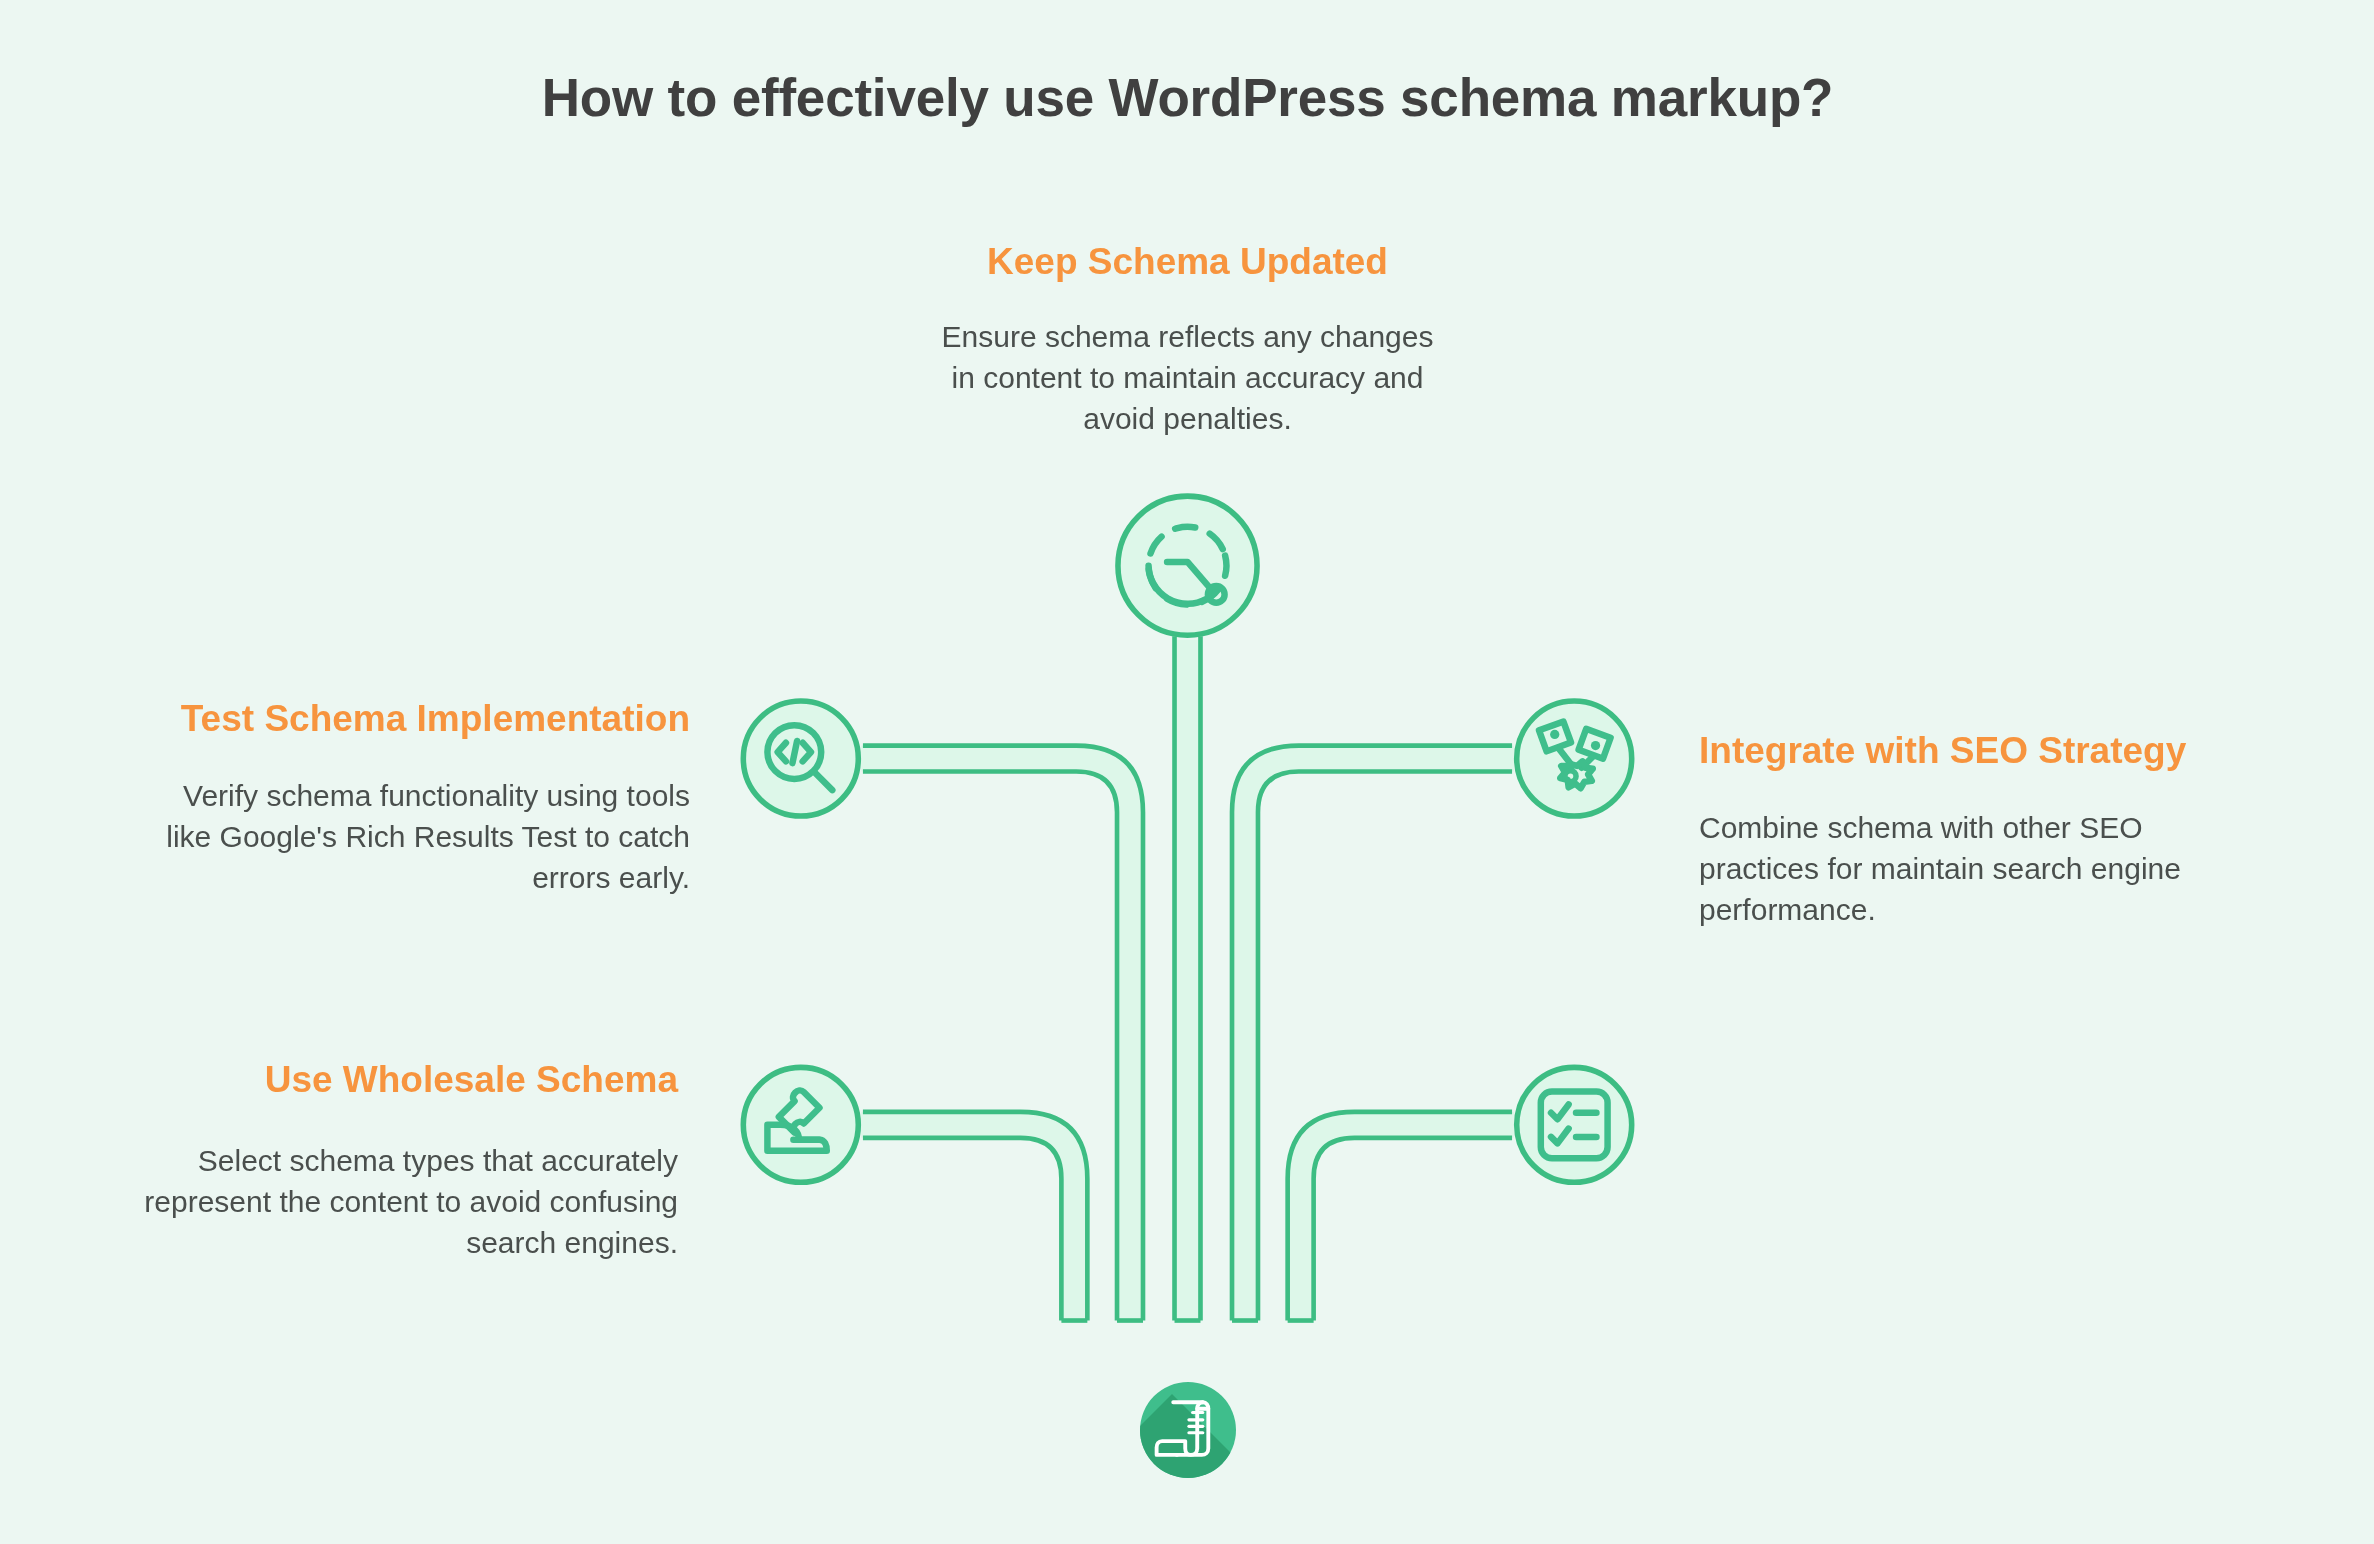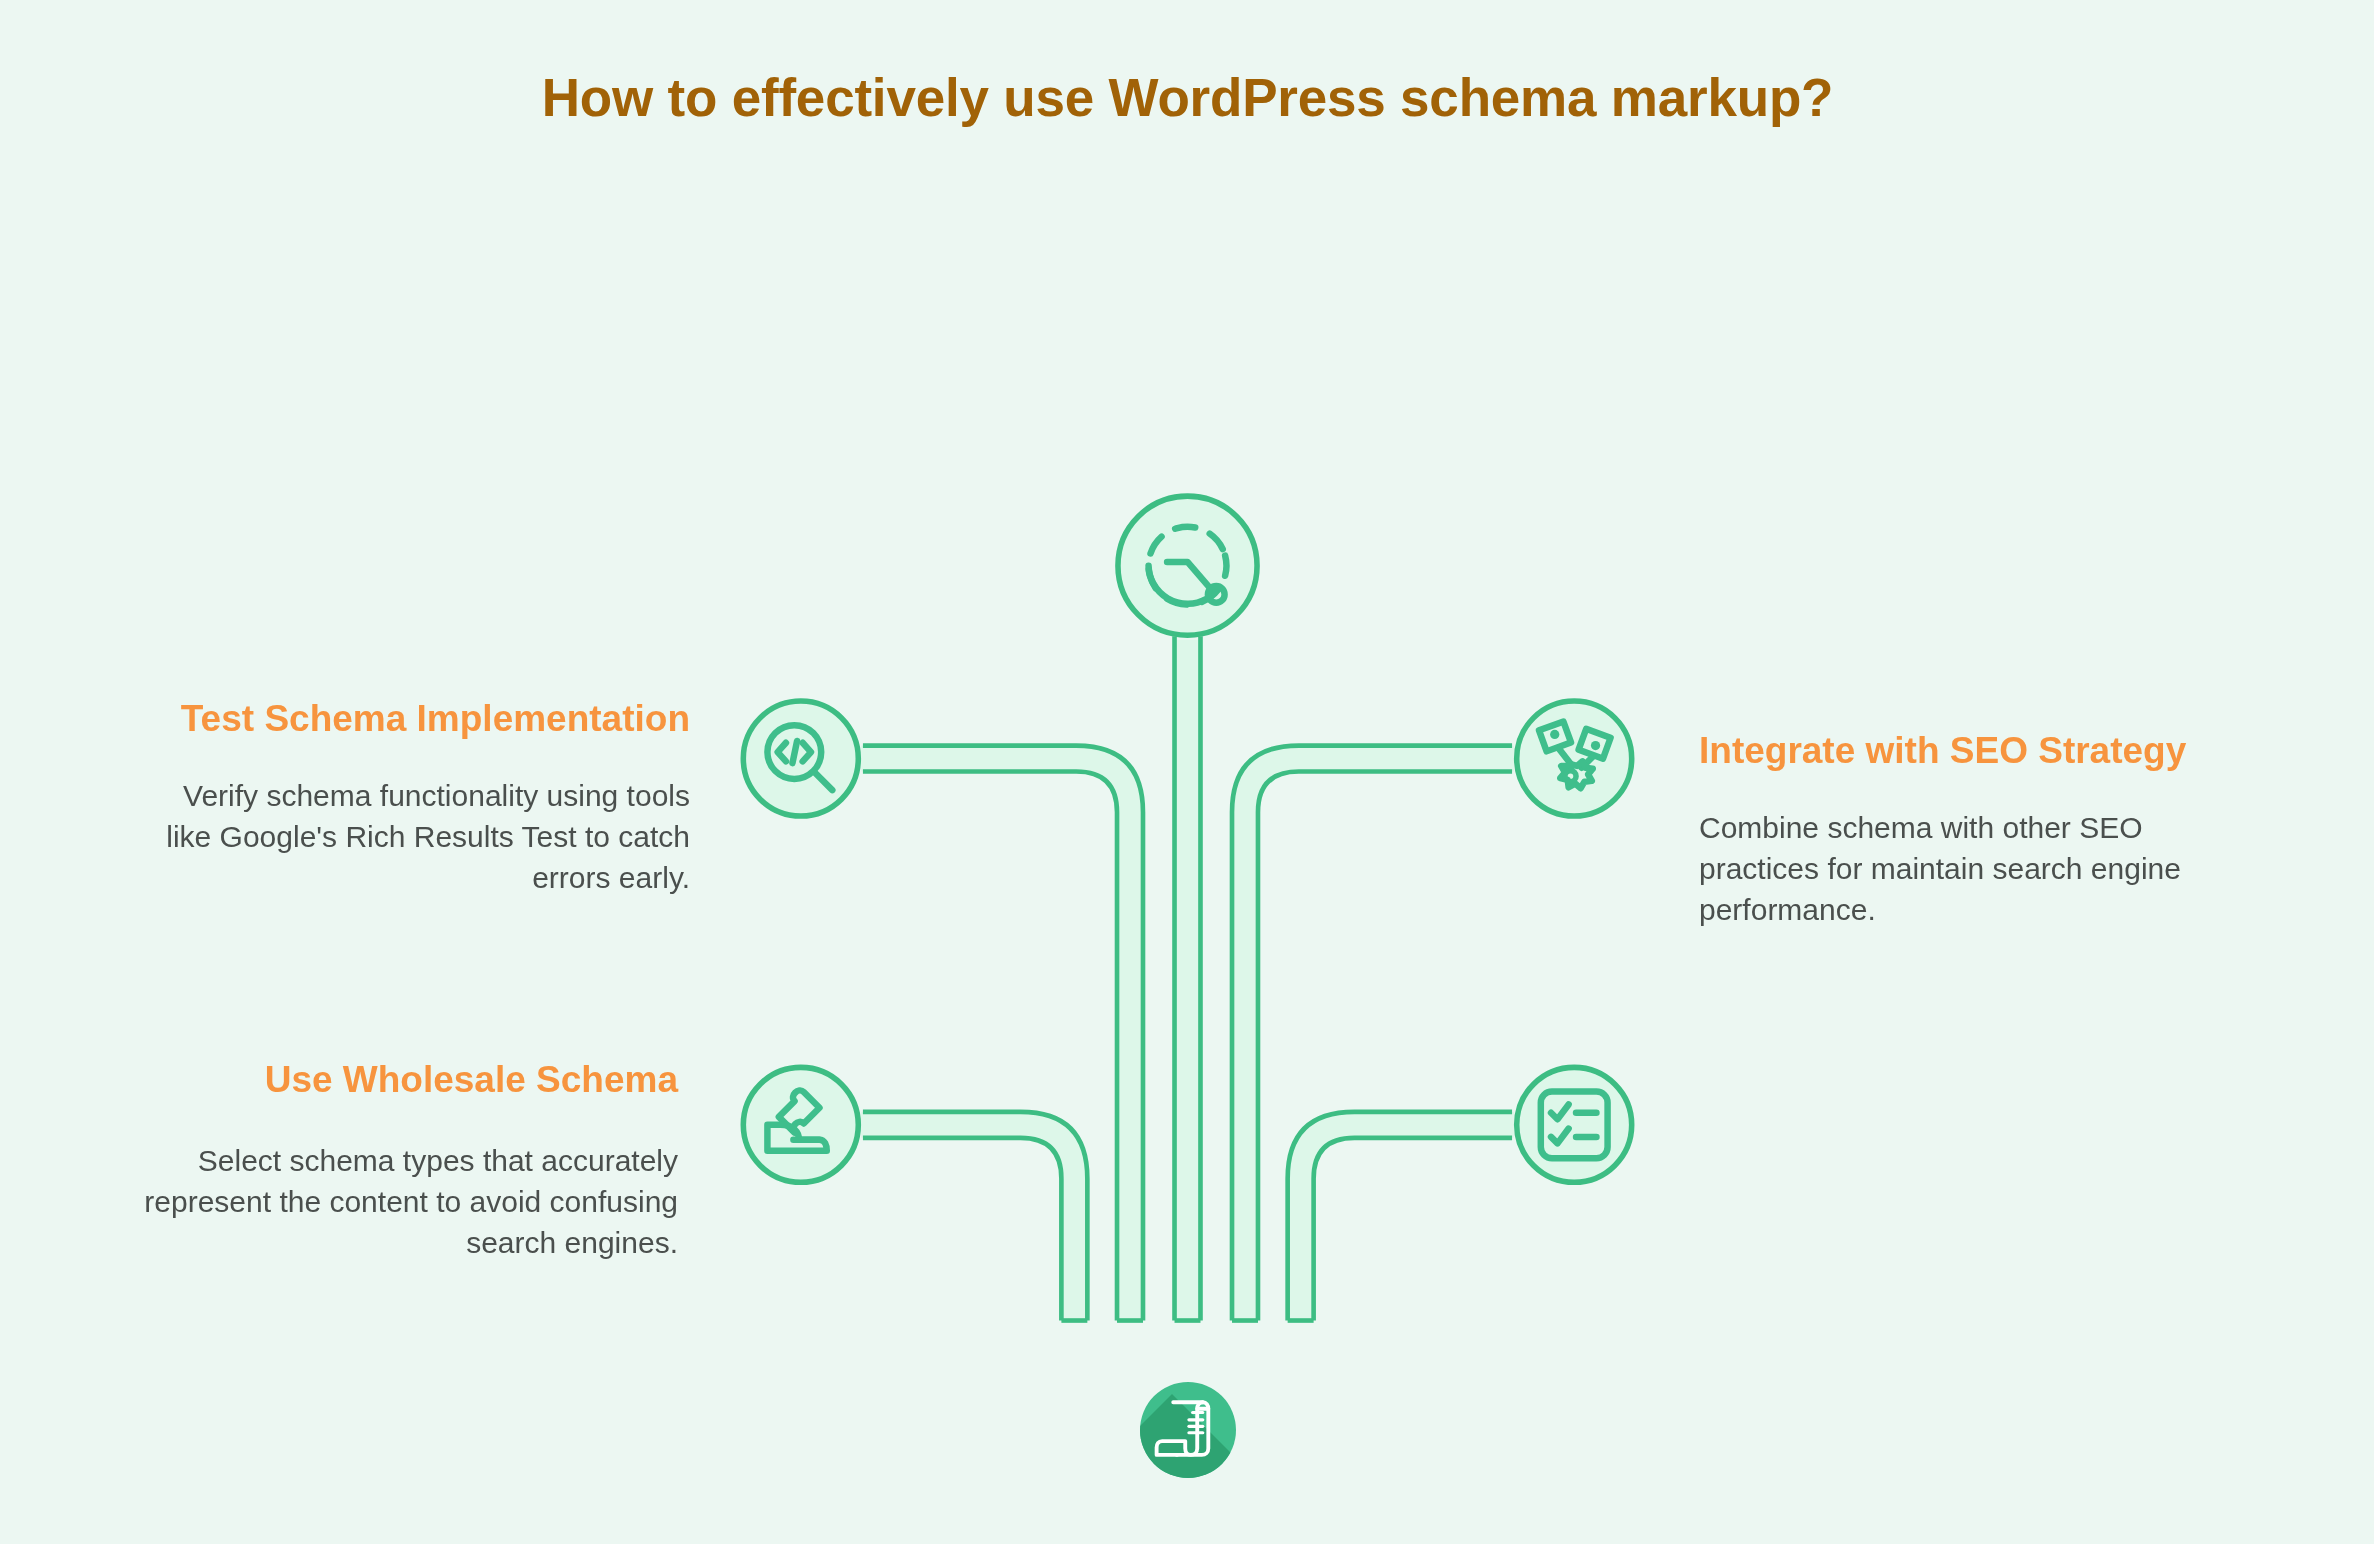--- a/index.html
+++ b/index.html
@@ -10,21 +10,21 @@
     overflow:hidden;
     position:relative;
   }
   #stage{position:absolute;left:0;top:0;width:2375px;height:1544px;}
 
   
   .page-title{
     position:absolute;left:0;top:67px;width:2375px;
     text-align:center;
     font-size:53px;font-weight:bold;
-    color:#a16207;
+    color:#404040;
     letter-spacing:-0.2px;
   }
 
   
   #pipes{position:absolute;left:0;top:0;width:2375px;height:1544px;}
 
   
   .block{position:absolute;}
   .block .b-title{
     font-size:37px;font-weight:bold;color:#f7943e;
@@ -194,20 +194,24 @@
       <g transform="translate(1697,1213)">
         <rect x="-36" y="-36" width="72" height="72" rx="12" ry="12" fill="none" stroke="#3fbe8c" stroke-width="7"></rect>
         <path class="gl" d="M-25 -13 L-18 -6 L-6 -22"></path>
         <path class="gl" d="M2 -13 L24 -13"></path>
         <path class="gl" d="M-25 13 L-18 20 L-6 4"></path>
         <path class="gl" d="M2 13 L24 13"></path>
       </g>
     </g>
   </svg>
 
+  <div class="block align-center" id="block-top">
+    <div class="b-title">Keep Schema Updated</div>
+    <div class="b-body">Ensure schema reflects any changes in content to maintain accuracy and avoid penalties.</div>
+  </div>
 
   <div class="block align-right" id="block-left-top">
     <div class="b-title">Test Schema Implementation</div>
     <div class="b-body">Verify schema functionality using tools like Google's Rich Results Test to catch errors early.</div>
   </div>
 
   <div class="block align-right" id="block-left-bottom">
     <div class="b-title">Use Wholesale Schema</div>
     <div class="b-body">Select schema types that accurately represent the content to avoid confusing search engines.</div>
   </div>

